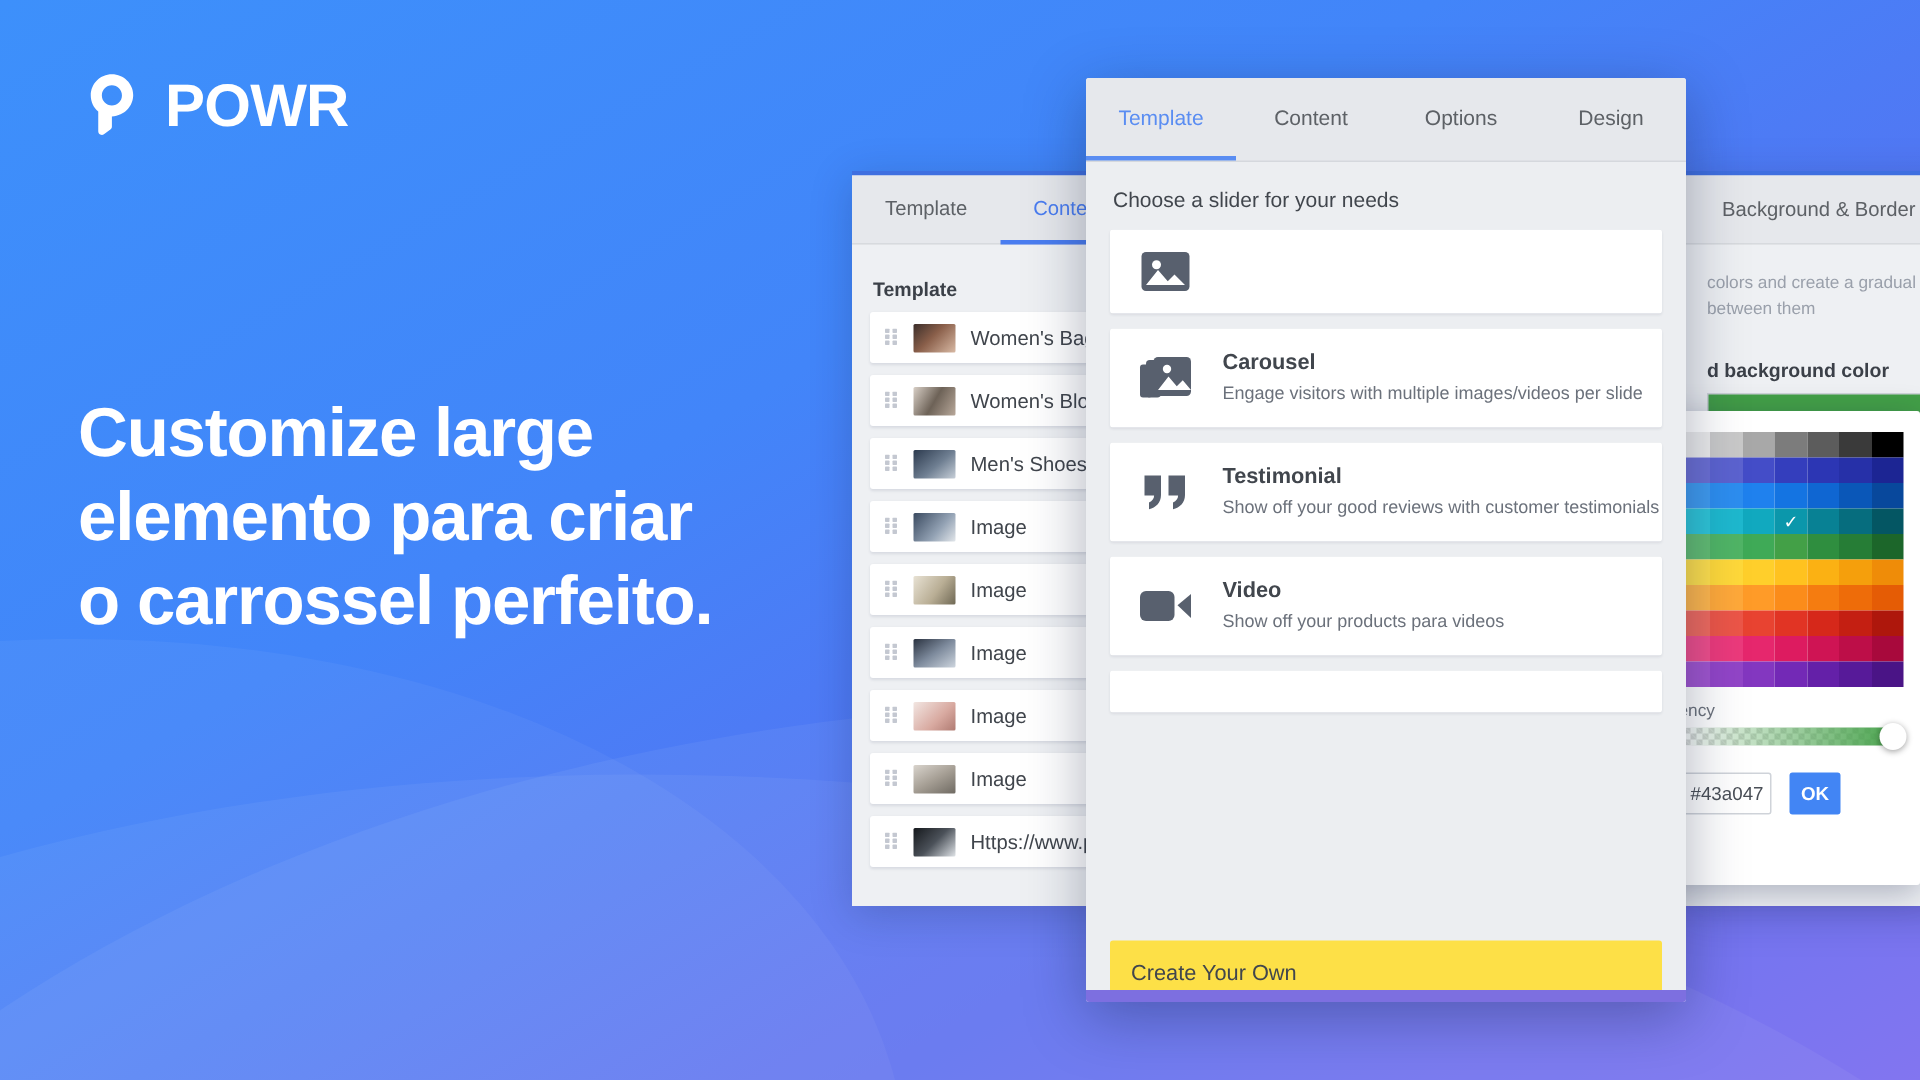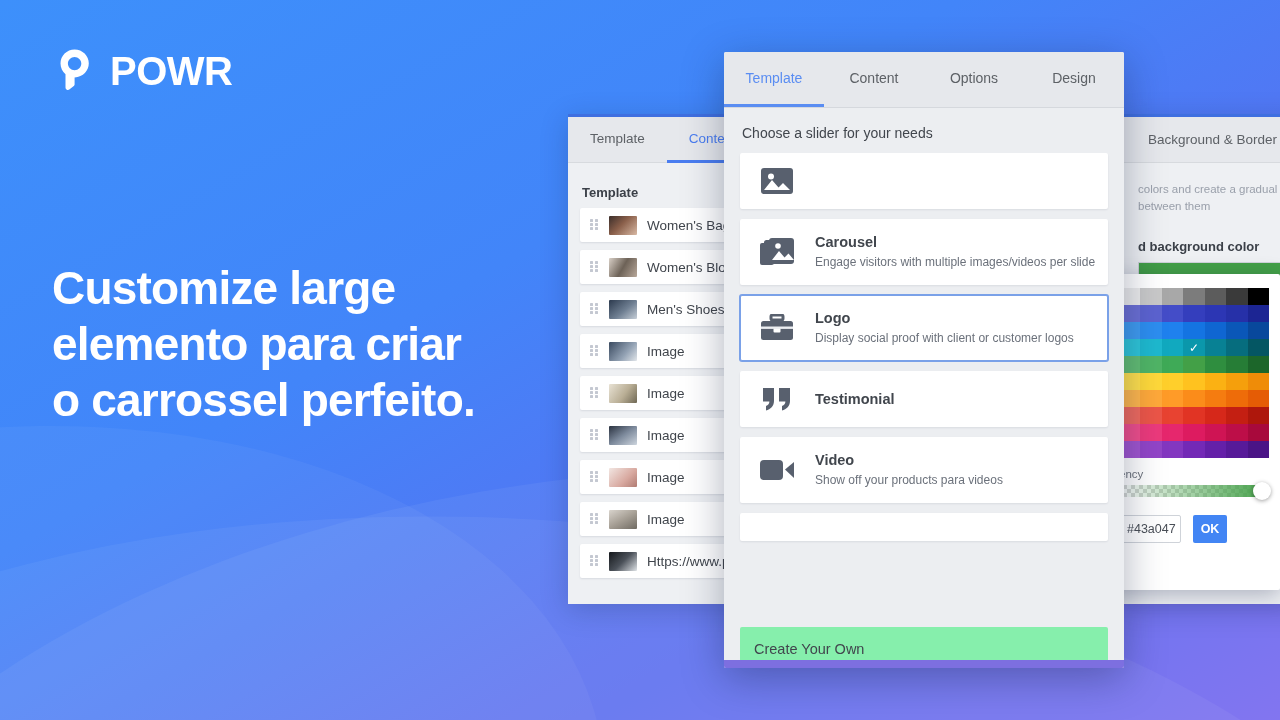--- a/index.html
+++ b/index.html
@@ -301,21 +301,21 @@
   .tpl-name {
     font-size: 14.5px; font-weight: 700; color: #41464d;
     line-height: 19px;
   }
   .tpl-desc {
     font-size: 12px; color: #6b717b;
     line-height: 17px; margin-top: 2px;
     white-space: nowrap;
   }
   .create-own {
-    background: #86efac;
+    background: #fde047;
     margin: 4px 16px 0 16px;
     padding: 14px;
     font-size: 14.5px;
     color: #41464d;
     border-radius: 2px;
   }
   .modal-bottom-bar {
     position: absolute;
     left: 0; bottom: 0; width: 100%;
     height: 8px;
@@ -591,43 +591,30 @@
               <rect x="10" y="1" width="25" height="26" rx="3" fill="#58606e"></rect>
               <circle cx="19" cy="9" r="2.8" fill="#fff"></circle>
               <path d="M13 23l7-9 5.5 6.5 4-4 5.5 6.5z" fill="#fff"></path>
             </svg>
           </span>
           <span class="tpl-txt">
             <span class="tpl-name" style="display:block">Carousel</span>
             <span class="tpl-desc" style="display:block">Engage visitors with multiple images/videos per slide</span>
           </span>
         </div>
-        <div class="tpl-card selected">
-          <span class="tpl-ico">
-            <svg width="34" height="28" viewBox="0 0 34 28">
-              <rect x="11" y="1" width="12" height="5" rx="1.6" fill="none" stroke="#58606e" stroke-width="3"></rect>
-              <rect x="1" y="7" width="32" height="19" rx="2.5" fill="#58606e"></rect>
-              <rect x="13.5" y="14" width="7" height="4.5" rx="1" fill="#fff"></rect>
-              <rect x="1" y="12.5" width="32" height="2.4" fill="#eceef1"></rect>
-            </svg>
-          </span>
-          <span class="tpl-txt">
-            <span class="tpl-name" style="display:block">Logo</span>
-            <span class="tpl-desc" style="display:block">Display social proof with client or customer logos</span>
-          </span>
-        </div>
         <div class="tpl-card">
           <span class="tpl-ico">
             <svg width="34" height="28" viewBox="0 0 34 28">
               <path d="M3 3h11v13c0 5-3.5 8.5-8 9.5v-4.5c2.2-.9 3.4-2.6 3.4-4.6H3z" fill="#58606e"></path>
               <path d="M19 3h11v13c0 5-3.5 8.5-8 9.5v-4.5c2.2-.9 3.4-2.6 3.4-4.6H19z" fill="#58606e"></path>
             </svg>
           </span>
           <span class="tpl-txt">
             <span class="tpl-name" style="display:block">Testimonial</span>
+            <span class="tpl-desc" style="display:block">Show off your good reviews with customer testimonials</span>
           </span>
         </div>
         <div class="tpl-card">
           <span class="tpl-ico">
             <svg width="36" height="26" viewBox="0 0 36 26">
               <rect x="1" y="3" width="23" height="20" rx="4" fill="#58606e"></rect>
               <path d="M26 12.5L35 5v16z" fill="#58606e"></path>
             </svg>
           </span>
           <span class="tpl-txt">

